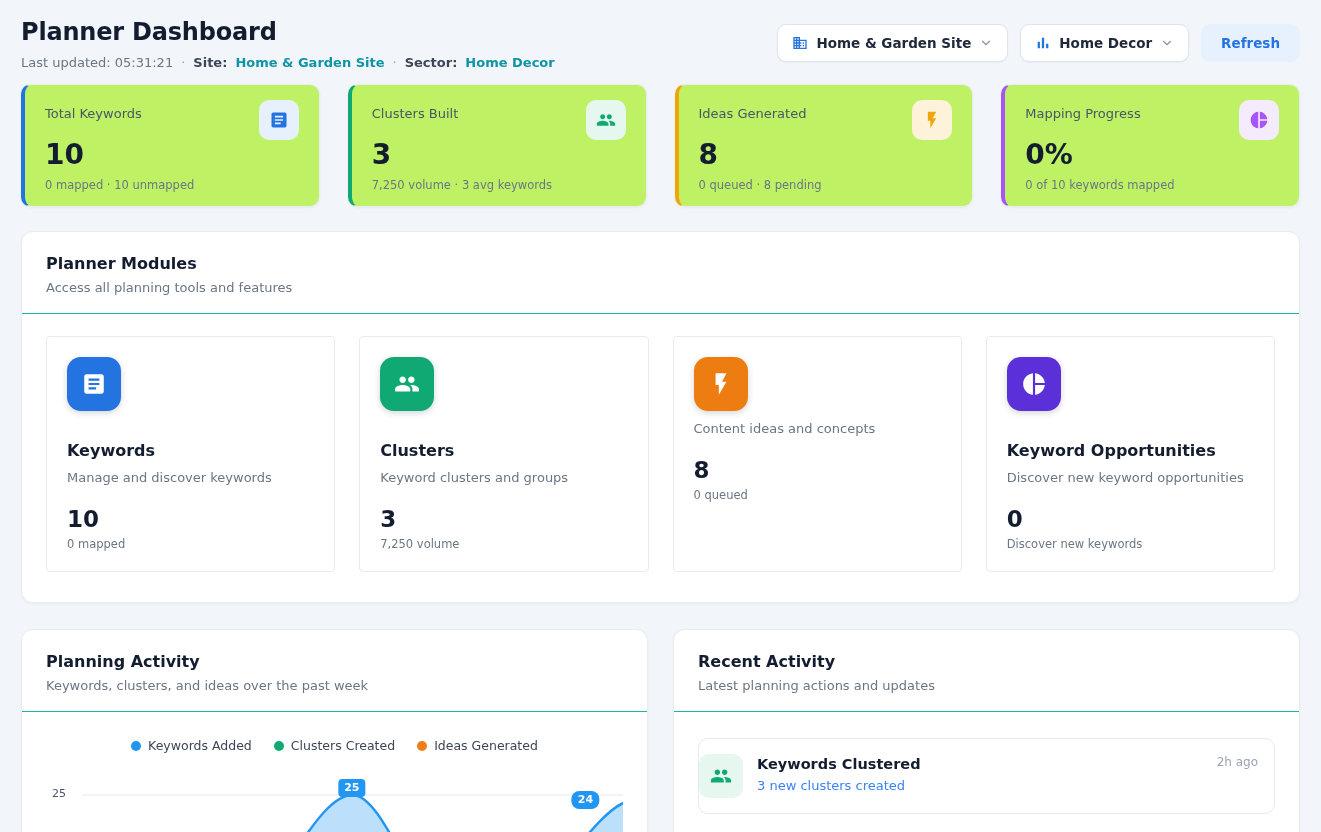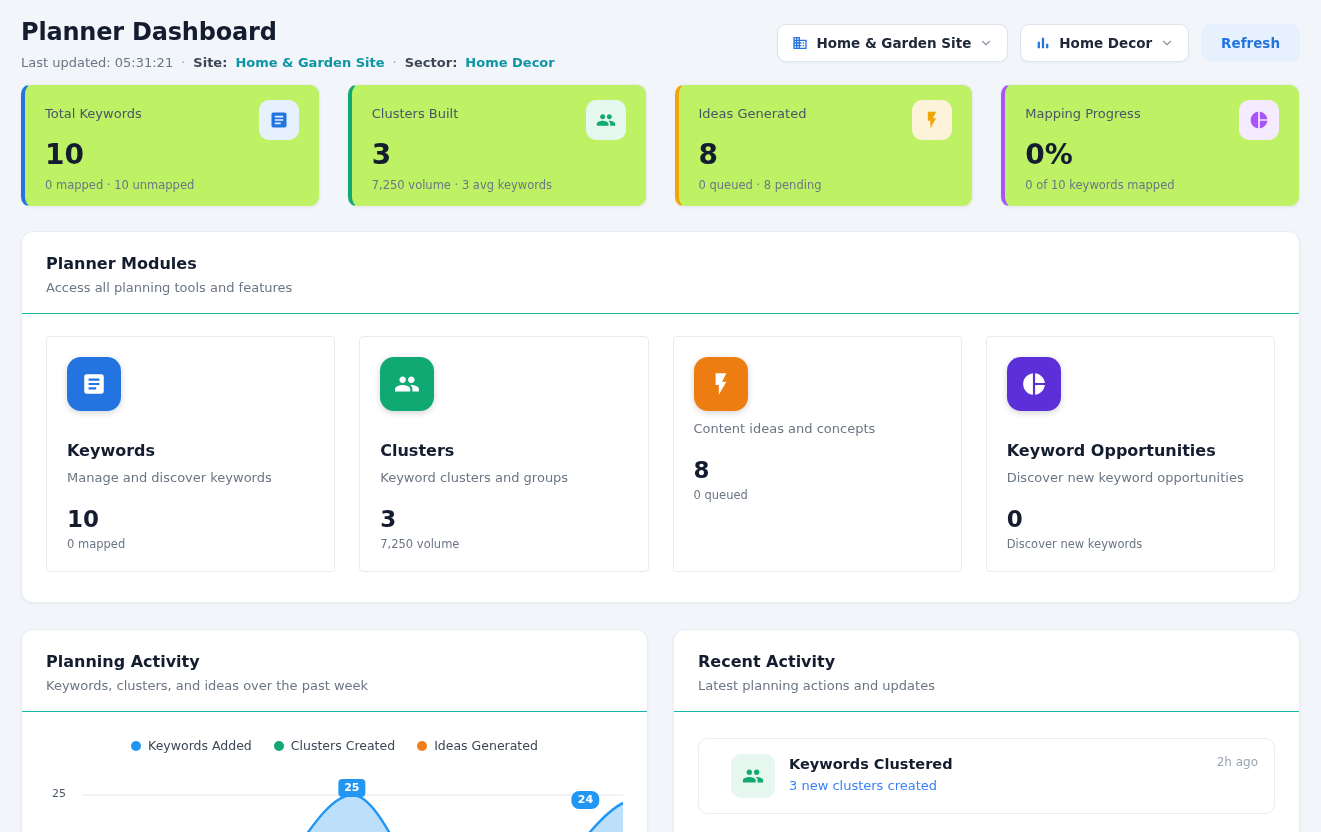--- a/index.html
+++ b/index.html
@@ -87,21 +87,21 @@
     position:absolute; transform:translateX(-50%);
     background:var(--accent,#2196f3); color:#fff; font-size:11px; font-weight:700;
     padding:2px 6px; border-radius:4px; line-height:1.3;
   }
   .badge-1 { left:53%; top:6px; }
   .badge-2 { left:93.5%; top:18px;border-radius:8px; }
 
   .activity-body { padding:26px 24px; }
   .activity-item {
     position:relative; display:flex; align-items:flex-start; gap:14px;
-    border:1px solid #e7ebf1; border-radius:10px; padding:15px 32px; cursor:pointer; background:#fff;
+    border:1px solid #e7ebf1; border-radius:10px; padding:15px 0; cursor:pointer; background:#fff;
   }
   .activity-icon {
     width:44px; height:44px; border-radius:10px; background:var(--tint,#e6f7f0); color:var(--accent,#10a974);
     display:flex; align-items:center; justify-content:center; flex:none;
   }
   .activity-icon svg { width:22px; height:22px; }
   .activity-title { font-size:14.5px; font-weight:700; color:#141d30; padding-top:2px; }
   .activity-desc { font-size:13px; color:#3b82f6; margin-top:6px; }
   .activity-time { position:absolute; right:16px; top:16px; font-size:12px; color:#9aa4b2; }
 </style>

